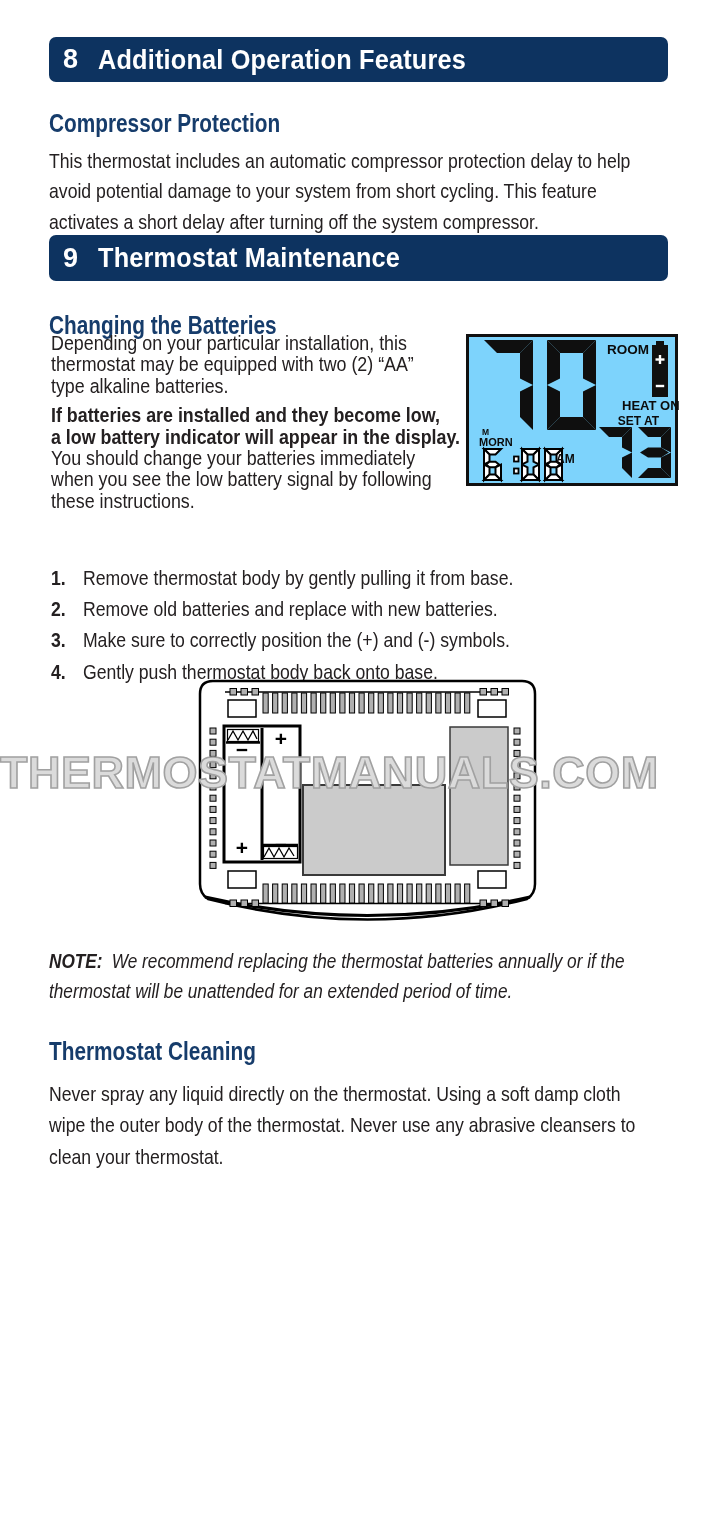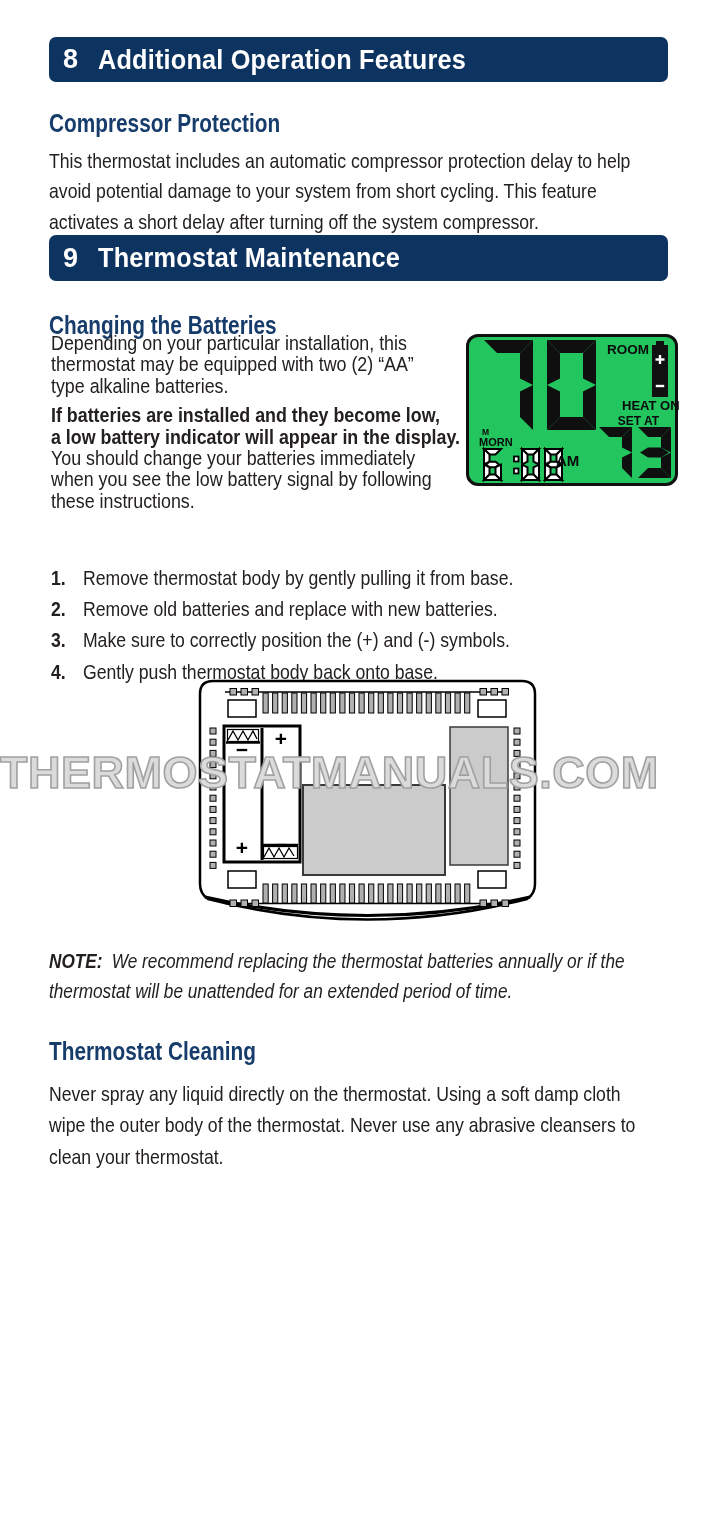--- a/index.html
+++ b/index.html
@@ -38,29 +38,29 @@
   
   .steps {
     position:absolute; left:51px; top:562px; color:#242021;
     font-size:21px; transform:scaleX(0.84); transform-origin:0 0;
   }
   .step { display:flex; line-height:31.2px; white-space:nowrap; }
   .step-num { font-weight:bold; width:38px; flex:0 0 38px; }
   
   .lcd {
     position:absolute; left:466px; top:334px; width:206px; height:146px;
-    border:3px solid #101010; border-radius:12px; background:#22c55e;
+    border:3px solid #101010; border-radius:0; background:#7dd3fc;
   }
   .lcd span { position:absolute; font-weight:bold; color:#0b0b0b; white-space:nowrap; }
   #lcd-room   { left:138px; top:5px;  font-size:13.5px; }
   #lcd-heaton { left:136px; top:61px; font-size:13px;margin-left:17px; }
   #lcd-setat  { right:16px;  top:77px; font-size:12px; }
   #lcd-m      { left:13px;  top:90px; font-size:8.5px; }
   #lcd-morn   { left:10px;  top:99px; font-size:11px; }
-  #lcd-am     { left:87px;  top:115px; font-size:15px; }
+  #lcd-am     { left:87px;  top:115px; font-size:12px; }
   #lcd-svg { position:absolute; left:0; top:0; }
   
   .diagram-wrap { position:absolute; left:197px; top:678px; width:341px; height:252px; z-index:1; }
   .watermark {
     position:absolute; left:0; top:747px; width:576px; text-align:center;
     font-size:45px; font-weight:bold; letter-spacing:0.5px;
     color:#dbdbdb; -webkit-text-stroke:1.6px #a1a1a1; z-index:6;
     white-space:nowrap;
   }
 </style>

